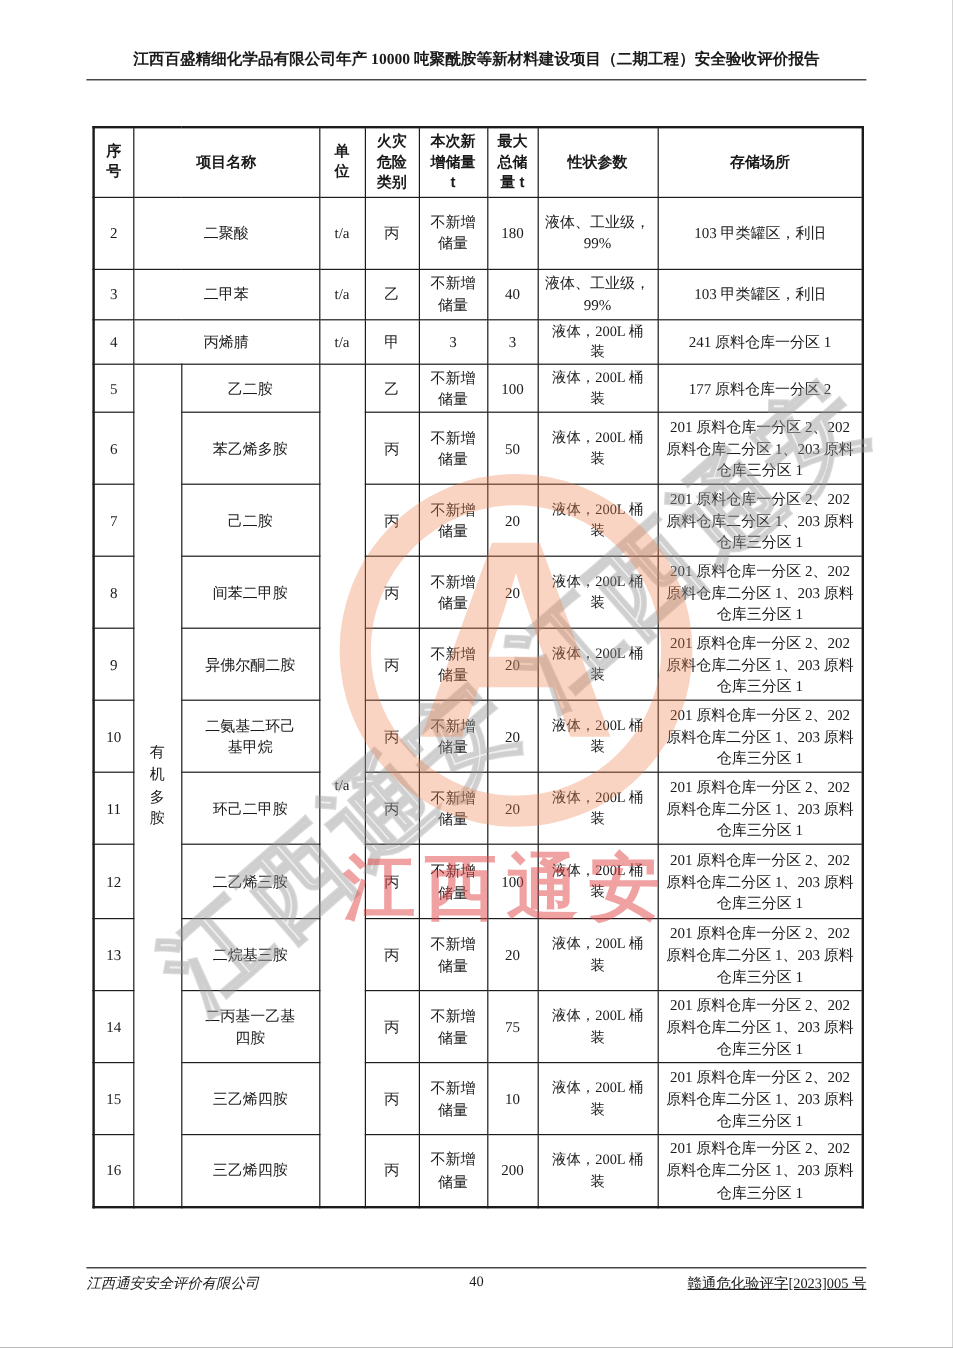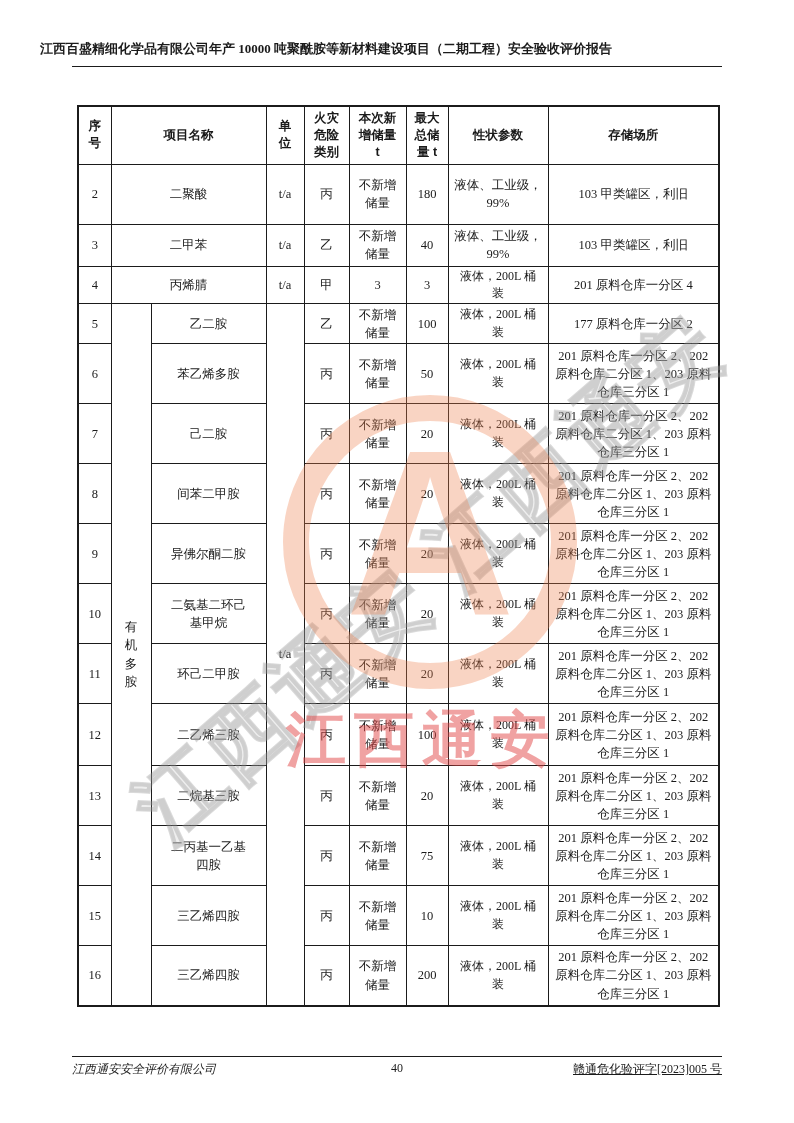--- a/index.html
+++ b/index.html
@@ -8,21 +8,21 @@
     width:794px;height:1123px;
     background:#ffffff;
     margin:0 auto;
     overflow:hidden;
     font-family:"Liberation Serif", serif;
     color:#1a1a1a;
   }
   
   .doc-header{
     position:absolute;top:40px;left:40px;right:40px;
-    text-align:left;font-size:13px;font-weight:bold;
+    text-align:center;font-size:13px;font-weight:bold;
     font-family:"Liberation Serif", serif;color:#1b1b1b;
   }
   .header-rule{
     position:absolute;top:66px;left:72px;right:72px;
     border-top:1.6px solid #1b1b1b;
   }
   
   .footer-rule{
     position:absolute;top:1056px;left:72px;right:72px;
     border-top:1.6px solid #1b1b1b;
@@ -159,21 +159,21 @@
 
     <tr style="height:34px">
       <td>4</td>
       <td colspan="2">丙烯腈</td>
       <td>t/a</td>
       <td>甲</td>
       <td>3</td>
       <td>3</td>
       <td style="font-size:12px">液体，200L 桶
 装</td>
-      <td class="loc-cell">201 原料仓库一分区 4</td>
+      <td class="loc-cell">241 原料仓库一分区 1</td>
     </tr>
 
     <tr style="height:40px">
       <td>5</td>
       <td rowspan="12" class="vert-cell">有
 机
 多
 胺</td>
       <td>乙二胺</td>
       <td rowspan="12">t/a</td>

